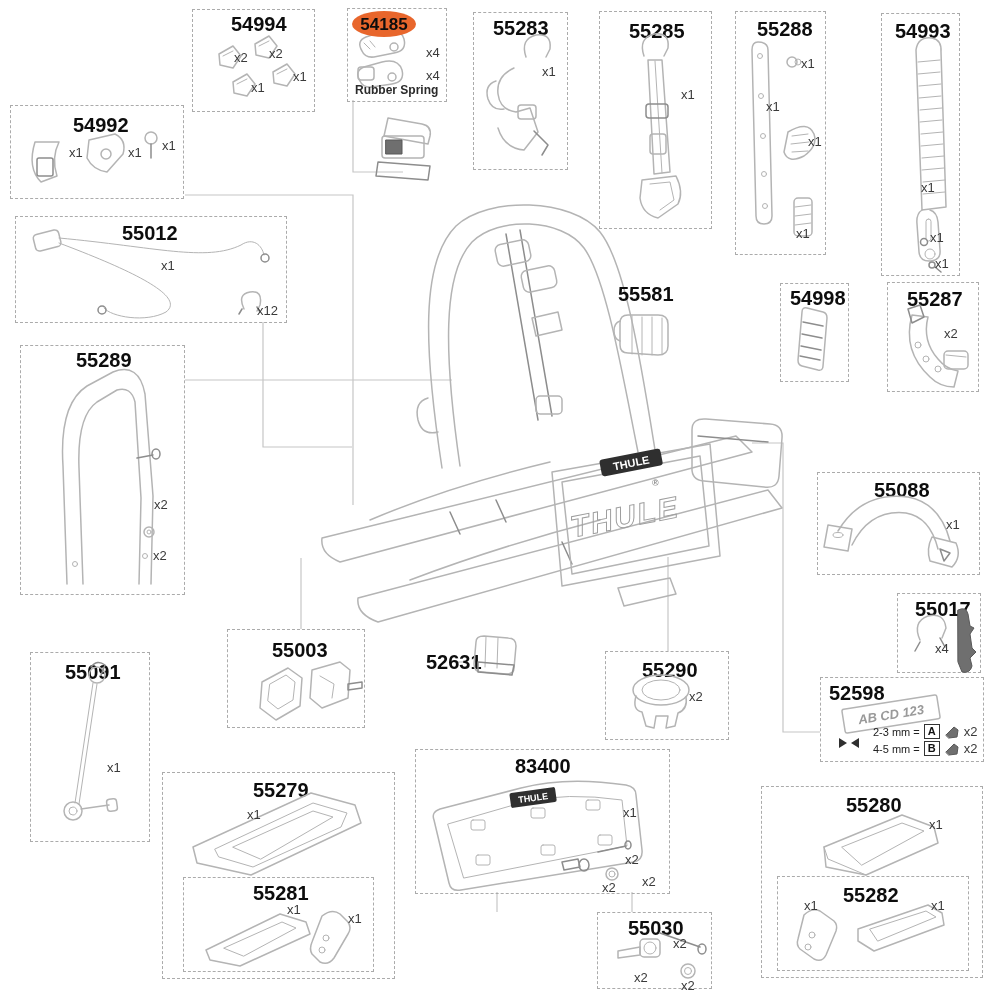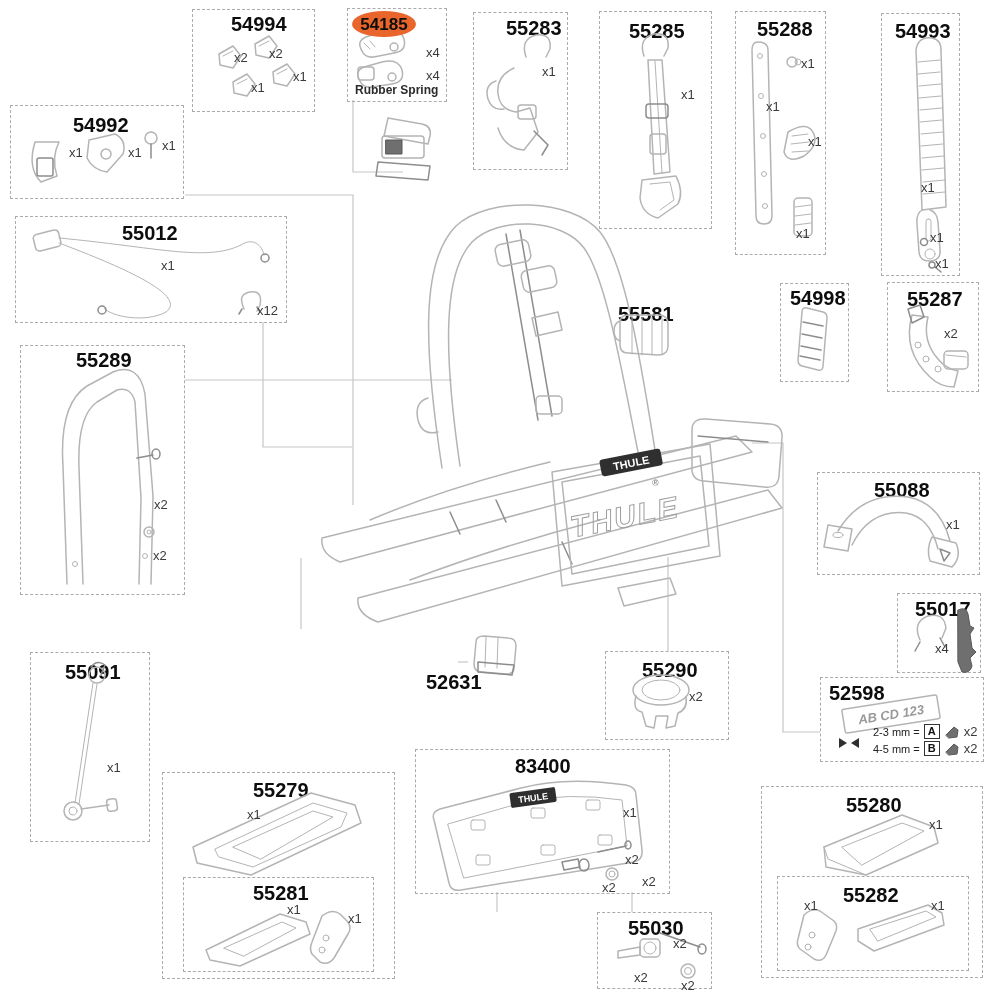--- a/index.html
+++ b/index.html
@@ -1,20 +1,20 @@
 <!DOCTYPE html>
 <html><head>
 <meta charset="utf-8">
 <style>
   html,body{margin:0;padding:0;background:#fff;}
   #canvas{position:relative;width:1000px;height:1000px;background:#ffffff;overflow:hidden;
           font-family:"Liberation Sans",sans-serif;}
   .pbox{position:absolute;border:1px dashed #ababab;background:transparent;}
   .pnum{position:absolute;font-weight:bold;font-size:20px;color:#0d0d0d;white-space:nowrap;line-height:1;}
-  .pnum.standalone{z-index:3;margin-top:20px;}
+  .pnum.standalone{z-index:3;}
   .hl-ellipse{position:absolute;background:#e8662c;border-radius:50%;display:flex;
               align-items:center;justify-content:center;z-index:2;}
   .hl-ellipse .pnum{position:static;}
   .qty{position:absolute;font-size:13px;color:#3a3a3a;white-space:nowrap;line-height:1;}
   .caption{position:absolute;font-weight:bold;font-size:12px;color:#2b2b2b;white-space:nowrap;}
   svg.sk{position:absolute;left:0;top:0;overflow:visible;}
   .sk path,.sk rect,.sk circle,.sk ellipse,.sk line,.sk polyline,.sk polygon{
       fill:none;stroke:#b4b4b4;stroke-width:1.5;stroke-linejoin:round;stroke-linecap:round;}
   .sk .d{stroke:#8d8d8d;}
   .sk .blkfill{fill:#2f2f2f;stroke:none;}
@@ -146,21 +146,21 @@
       <circle class="d" cx="86" cy="93" r="4"></circle>
       <circle class="d" cx="249" cy="41" r="4"></circle>
       <path d="M228,92 q-7,-15 6,-17 q13,-2 10,13 l-3,6"></path>
       <path class="d" d="M226,92 l-3,5 M241,90 l3,5"></path>
     </svg>
     <span class="qty" style="left:145px;top:42px">x1</span>
     <span class="qty" style="left:241px;top:87px">x12</span>
   </div>
 
   <div class="pbox" style="left:473px;top:12px;width:93px;height:156px">
-    <span class="pnum" style="left:32px;top:5px">55283</span>
+    <span class="pnum" style="left:19px;top:5px">55283</span>
     <svg class="sk" width="93" height="156" viewBox="0 0 93 156">
       <path d="M52,44 q-6,-18 10,-22 q16,-2 14,14 l-4,8"></path>
       <path d="M40,55 q-18,8 -16,26 q2,16 18,18 l14,-4 l8,24 l-14,18 q-20,-2 -26,-22"></path>
       <path d="M22,68 q-12,4 -8,18 q4,12 16,10"></path>
       <path class="d" d="M60,118 l14,14 l-6,10"></path>
       <rect x="44" y="92" width="18" height="14" rx="3"></rect>
     </svg>
     <span class="qty" style="left:68px;top:52px">x1</span>
   </div>
 
@@ -319,20 +319,30 @@
       <circle cx="66" cy="22" r="8"></circle>
         <path class="d" d="M60,14 q6,-8 14,-2 l-4,10"></path>
       <circle cx="42" cy="158" r="9"></circle>
         <circle class="thin" cx="42" cy="158" r="4"></circle>
       <path d="M50,156 l28,-4"></path>
       <rect x="76" y="146" width="10" height="12" rx="3" transform="rotate(-8 81 152)"></rect>
     </svg>
     <span class="qty" style="left:76px;top:108px">x1</span>
   </div>
 
+  <div class="pbox" style="left:227px;top:629px;width:136px;height:97px">
+    <span class="pnum" style="left:44px;top:10px">55003</span>
+    <svg class="sk" width="136" height="97" viewBox="0 0 136 97">
+      <path d="M34,52 l26,-14 l14,10 l-2,28 l-24,14 l-16,-12 z"></path>
+      <path class="thin" d="M42,54 l16,-9 l9,7 l-2,18 l-15,9 l-10,-8 z"></path>
+      <path d="M84,40 l28,-8 l10,8 l-2,28 l-26,10 l-12,-10 z"></path>
+      <path class="d" d="M120,54 l14,-2 l0,6 l-14,2 z"></path>
+      <path class="thin" d="M92,46 l14,8 l-2,14"></path>
+    </svg>
+  </div>
 
   <span class="pnum standalone" style="left:426px;top:652px">52631</span>
   <svg class="sk loose" style="left:464px;top:626px" width="58" height="56" viewBox="0 0 58 56">
     <path d="M12,16 q0,-6 8,-6 l24,2 q8,0 8,8 l-2,22 q0,6 -8,6 l-24,-2 q-8,0 -8,-8 z"></path>
     <path class="thin" d="M22,11 l-1,30 M34,12 l-1,30"></path>
     <path class="d" d="M14,36 l36,3 l-2,10 l-34,-3 z"></path>
   </svg>
 
   <div class="pbox" style="left:605px;top:651px;width:122px;height:87px">
     <span class="pnum" style="left:36px;top:8px">55290</span>

